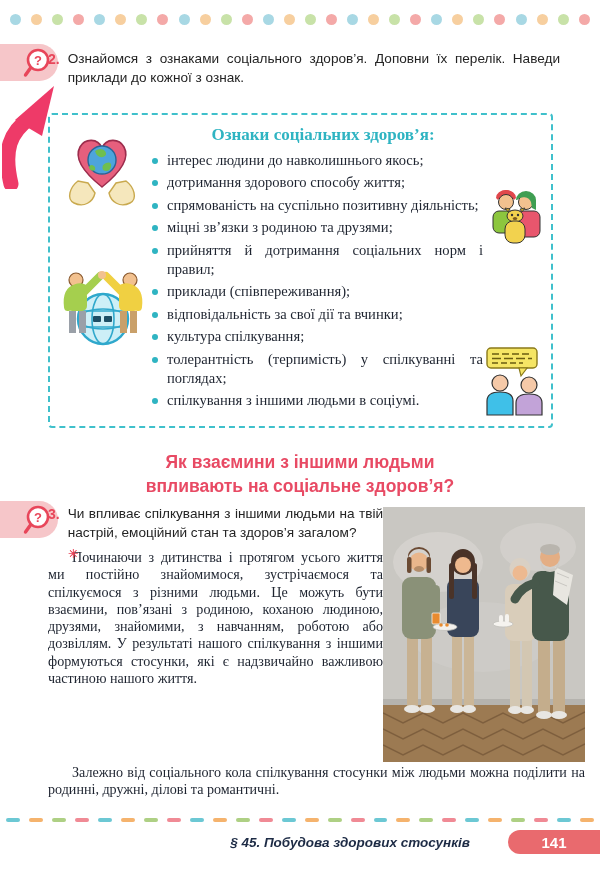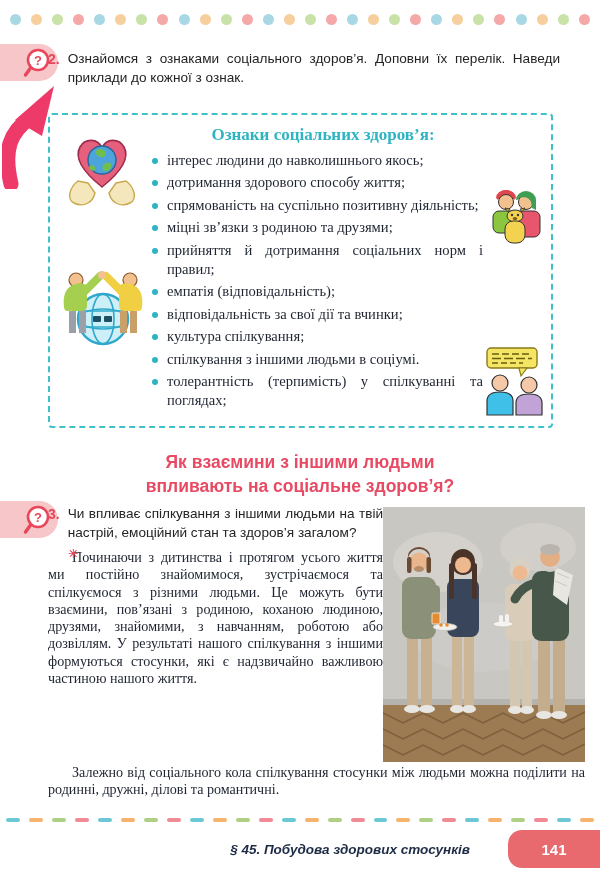--- a/index.html
+++ b/index.html
@@ -52,21 +52,21 @@
   .body-par{font-family:"Liberation Serif",serif;font-size:14.1px;line-height:17.3px;
             color:#1e2430;text-align:justify;margin:7px 0 0 0;text-indent:1.7em;}
   .par-last{clear:both;margin-top:20px;}
 
   
   .footer{position:absolute;left:0;right:0;top:818px;}
   .footer-dashes{display:flex;gap:9px;margin:0 6px;}
   .footer-dashes span{flex:1;height:4px;border-radius:2px;}
   .footer-row{display:flex;align-items:center;justify-content:flex-end;margin-top:8px;}
   .footer-title{font-style:italic;font-weight:bold;font-size:13.5px;color:#1d2b45;margin-right:38px;}
-  .page-badge{width:92px;height:38px;background:#e96a6e;border-radius:14px 0 0 14px;
+  .page-badge{width:92px;height:24px;background:#e96a6e;border-radius:14px 0 0 14px;
               display:flex;align-items:center;justify-content:center;
               color:#fff;font-weight:bold;font-size:15px;}
 </style>
 </head>
 <body>
 
 <div class="page">
 
   <div class="dots-top">
       <span style="background: rgb(168, 216, 228);"></span>
@@ -184,25 +184,25 @@
     </div>
 
     <h2 class="signs-title">Ознаки соціальних здоров’я:</h2>
     <ul class="signs-list">
 
     <li><span class="blt"></span><span>інтерес людини до навколишнього якось;</span></li>
         <li><span class="blt"></span><span>дотримання здорового способу життя;</span></li>
         <li><span class="blt"></span><span>спрямованість на суспільно позитивну діяльність;</span></li>
         <li><span class="blt"></span><span>міцні зв’язки з родиною та друзями;</span></li>
         <li><span class="blt"></span><span>прийняття й дотримання соціальних норм і правил;</span></li>
-        <li><span class="blt"></span><span>емпатія (відповідальність);</span></li>
+        <li><span class="blt"></span><span>приклади (співпереживання);</span></li>
         <li><span class="blt"></span><span>відповідальність за свої дії та вчинки;</span></li>
         <li><span class="blt"></span><span>культура спілкування;</span></li>
+        <li><span class="blt"></span><span>толерантність (терпимість) у спілкуванні та поглядах;</span></li>
         <li><span class="blt"></span><span>спілкування з іншими людьми в соціумі.</span></li>
-        <li><span class="blt"></span><span>толерантність (терпимість) у спілкуванні та поглядах;</span></li>
       </ul>
   </div>
 
   <h1 class="pink-heading">
     <span>Як взаємини з іншими людьми</span><br><span>впливають на соціальне здоров’я?</span>
   </h1>
 
   <div class="pill pill-q3">
     <svg width="30" height="32" viewBox="0 0 30 32">
       <circle cx="16" cy="13" r="10" fill="#fff" stroke="#e8465a" stroke-width="2.6"></circle>

